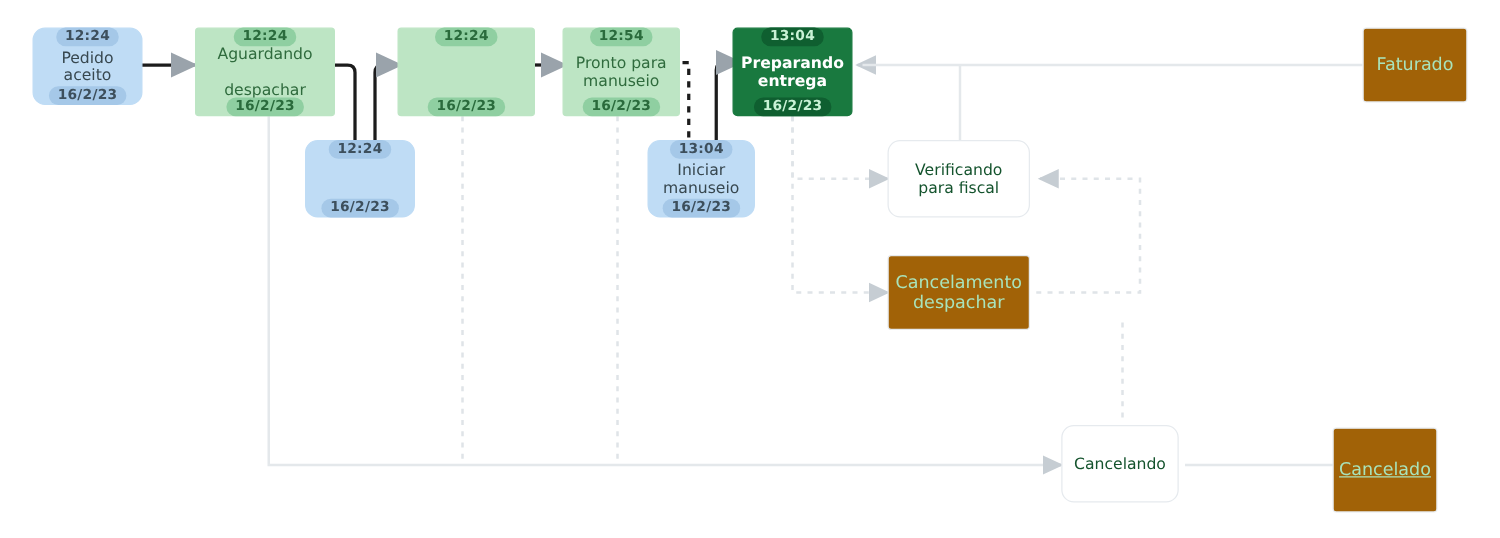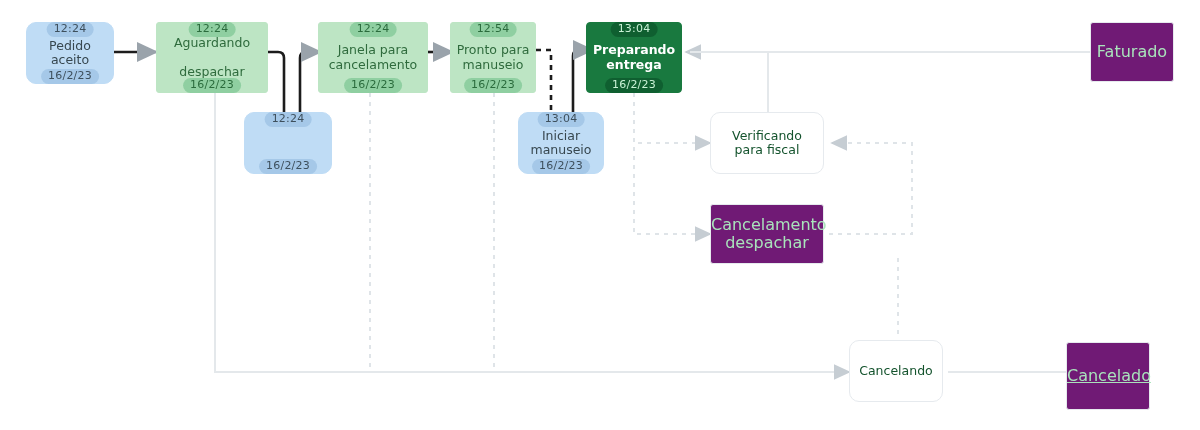--- a/index.html
+++ b/index.html
@@ -15,26 +15,26 @@
   .n-blue{background:#bfdcf5;border:1px solid #bfdcf5;border-radius:10px;
           color:#37474f;font-size:12.5px;}
   
   .n-green{background:#bde5c4;border:1px solid #bde5c4;border-radius:3px;
            color:#2f6b3d;font-size:12.5px;}
   
   .n-active{background:#19793f;border:1px solid #19793f;border-radius:4px;
             color:#ffffff;font-size:12.5px;font-weight:bold;}
   .n-ghost-round{background:#ffffff;border:1px solid #e6eaee;border-radius:10px;
            color:#14532d;font-size:12.5px;}
-  .n-ghost-green{background:#701a75;border:1px solid #e6eaee;border-radius:3px;
-           color:#a9e3bb;font-size:16px;}
+  .n-ghost-green{background:#a16207;border:1px solid #e6eaee;border-radius:3px;
+           color:#a9e3bb;font-size:14px;}
 
   
   .badge{position:absolute;left:50%;transform:translateX(-50%);
-         font-size:11px;font-weight:normal;padding:1px 7px;border-radius:9px;
+         font-size:11px;font-weight:bold;padding:1px 7px;border-radius:9px;
          white-space:nowrap;letter-spacing:.2px;}
   .badge-top{top:-1px;}
   .badge-bot{bottom:-1px;}
   .b-blue{background:#a5c8e8;color:#3d4f5c;}
   .b-green{background:#8fcfa1;color:#2a6b3c;}
   .b-active{background:#0f5f30;color:#c9f2d6;}
 </style>
 </head>
 <body>
 
@@ -133,27 +133,24 @@
     <span class="badge badge-bot b-green">16/2/23</span>
   </div>
 
   <div class="node n-blue" style="left:244px;top:112px;width:88px;height:62px;">
     <span class="badge badge-top b-blue">12:24</span>
     <span class="badge badge-bot b-blue">16/2/23</span>
   </div>
 
   <div class="node n-green" style="left:318px;top:22px;width:110px;height:71px;">
     <span class="badge badge-top b-green">12:24</span>
-    <span class="lbl">
-      <span>Janela para</span><br><span>cancelamento</span>
-    </span>
     <span class="badge badge-bot b-green">16/2/23</span>
   </div>
 
-  <div class="node n-green" style="left:450px;top:22px;width:86px;height:71px;">
+  <div class="node n-green" style="left:450px;top:22px;width:94px;height:71px;">
     <span class="badge badge-top b-green">12:54</span>
     <span class="lbl">
       <span>Pronto para</span><br><span>manuseio</span>
     </span>
     <span class="badge badge-bot b-green">16/2/23</span>
   </div>
 
   <div class="node n-blue" style="left:518px;top:112px;width:86px;height:62px;">
     <span class="badge badge-top b-blue">13:04</span>
     <span class="lbl">

